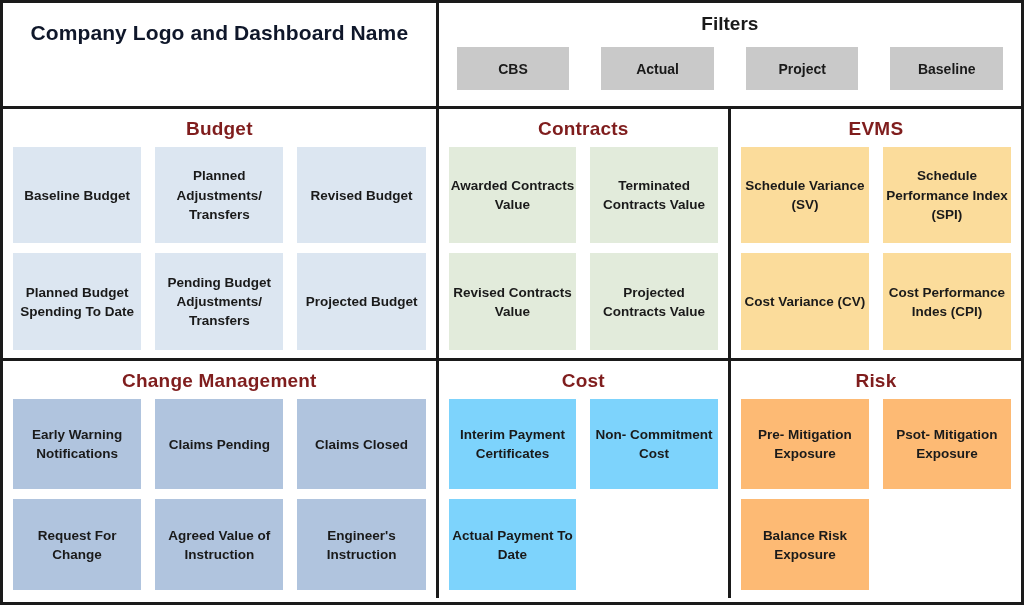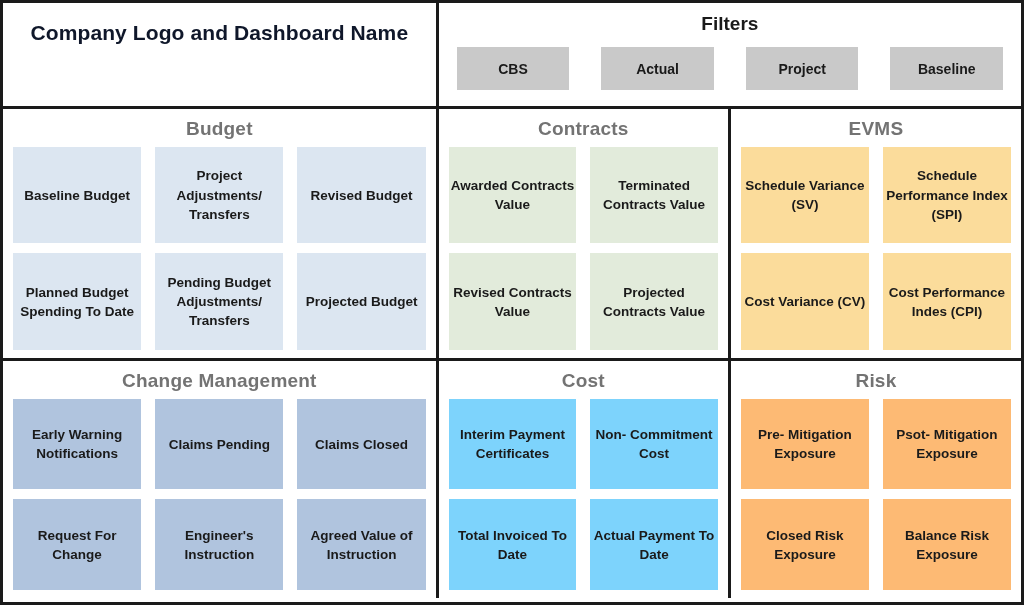--- a/index.html
+++ b/index.html
@@ -46,21 +46,21 @@
   .panel:last-child { border-right: none; }
 
   .panel-wide   { width: 437px; }
   .panel-half   { width: 293px; }
   .panel-half-l { width: 291px; }
   .panel-filters{ width: 584px; border-radius: 26px; }
 
   .panel-title {
     font-size: 19px;
     font-weight: bold;
-    color: #737373;
+    color: #7f1d1d;
     letter-spacing: 0.2px;
     text-align: center;
     line-height: 1.1;
     padding-top: 4px;
     white-space: nowrap;
   }
 
   
   .logo-panel {
     width: 437px;
@@ -165,21 +165,21 @@
     </div>
 
   </div>
 
   <div class="grid-row row-middle">
 
     <div class="panel panel-wide">
       <div class="panel-title">Budget</div>
       <div class="tiles tiles-3col">
         <div class="tile tile-budget">Baseline Budget</div>
-        <div class="tile tile-budget">Project Adjustments/ Transfers</div>
+        <div class="tile tile-budget">Planned Adjustments/ Transfers</div>
         <div class="tile tile-budget">Revised Budget</div>
         <div class="tile tile-budget">Planned Budget Spending To Date</div>
         <div class="tile tile-budget">Pending Budget Adjustments/ Transfers</div>
         <div class="tile tile-budget">Projected Budget</div>
       </div>
     </div>
 
     <div class="panel panel-half">
       <div class="panel-title">Contracts</div>
       <div class="tiles tiles-2col">
@@ -204,40 +204,38 @@
 
   <div class="grid-row row-bottom">
 
     <div class="panel panel-wide">
       <div class="panel-title">Change Management</div>
       <div class="tiles tiles-3col">
         <div class="tile tile-change">Early Warning Notifications</div>
         <div class="tile tile-change">Claims Pending</div>
         <div class="tile tile-change">Claims Closed</div>
         <div class="tile tile-change">Request For Change</div>
+        <div class="tile tile-change">Agreed Value of Instruction</div>
         <div class="tile tile-change">Engineer's Instruction</div>
-        <div class="tile tile-change">Agreed Value of Instruction</div>
       </div>
     </div>
 
     <div class="panel panel-half">
       <div class="panel-title">Cost</div>
       <div class="tiles tiles-2col">
         <div class="tile tile-cost">Interim Payment Certificates</div>
         <div class="tile tile-cost">Non- Commitment Cost</div>
-        <div class="tile tile-cost">Total Invoiced To Date</div>
         <div class="tile tile-cost">Actual Payment To Date</div>
       </div>
     </div>
 
     <div class="panel panel-half-l">
       <div class="panel-title">Risk</div>
       <div class="tiles tiles-2col">
         <div class="tile tile-risk">Pre- Mitigation Exposure</div>
         <div class="tile tile-risk">Psot- Mitigation Exposure</div>
-        <div class="tile tile-risk">Closed Risk Exposure</div>
         <div class="tile tile-risk">Balance Risk Exposure</div>
       </div>
     </div>
 
   </div>
 
 </div>
 
 </body></html>

